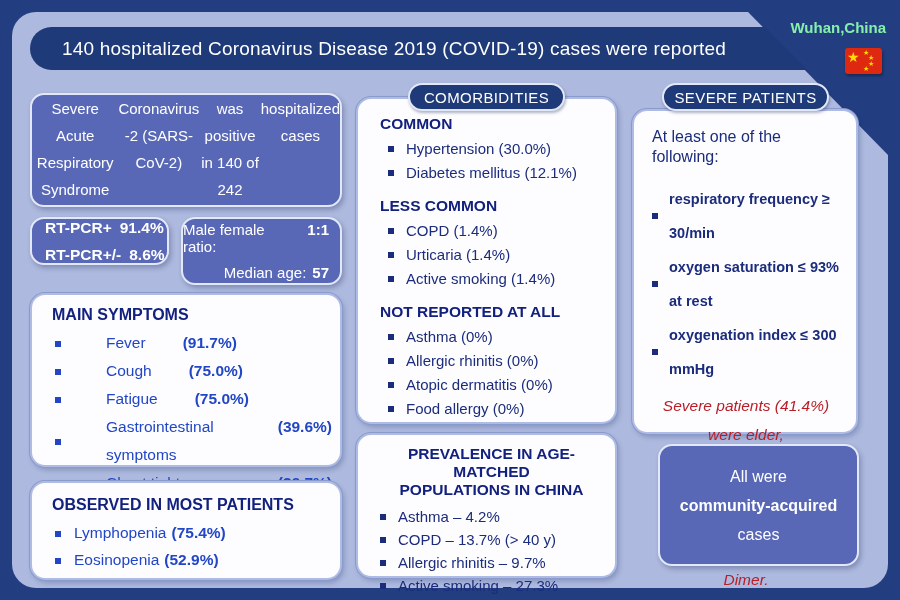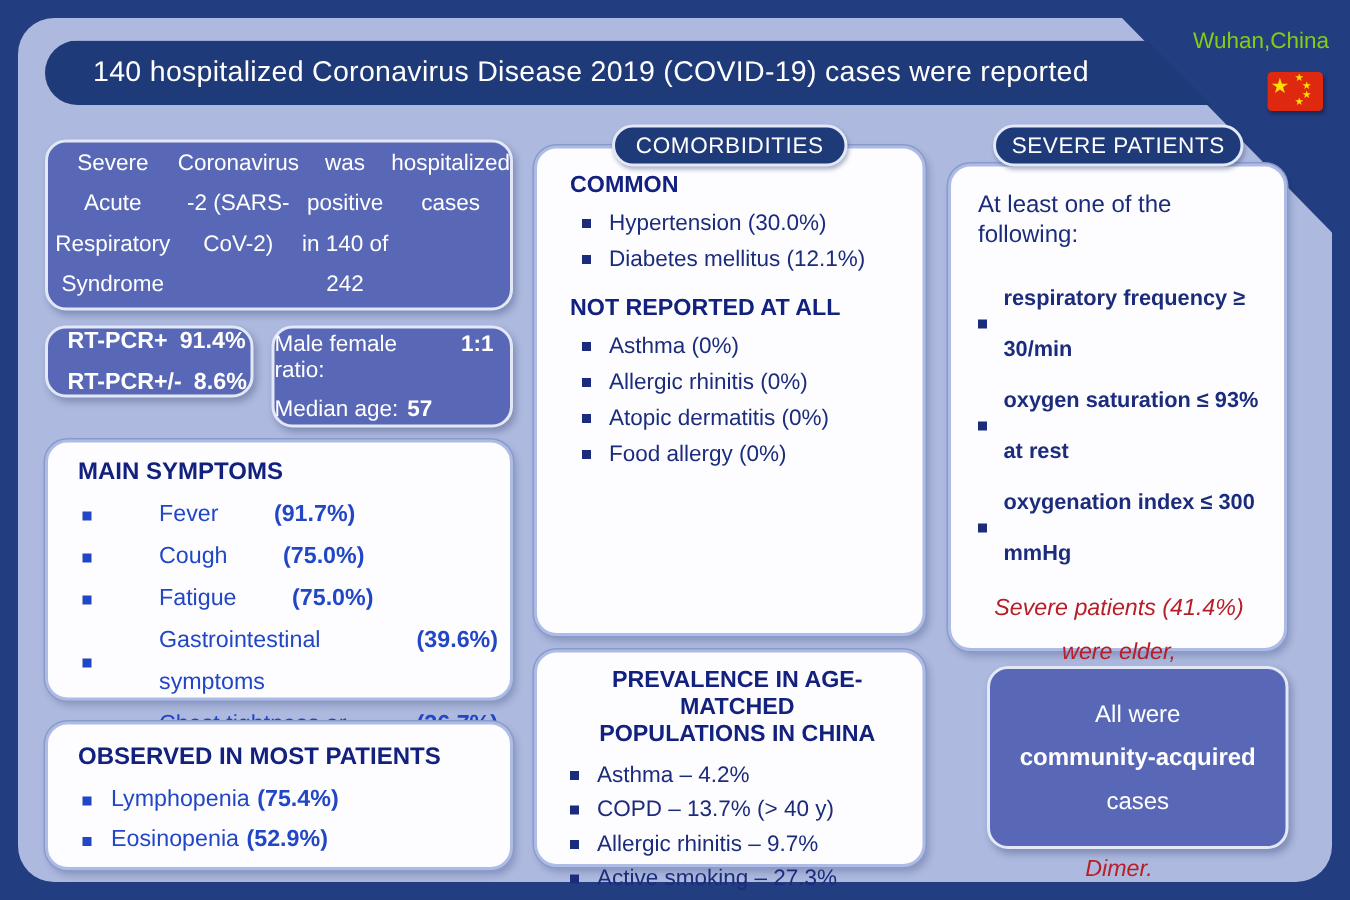--- a/index.html
+++ b/index.html
@@ -11,21 +11,21 @@
   *{box-sizing:border-box; margin:0; padding:0;}
   body{margin:0; background:#333; font-family:"Liberation Sans", sans-serif;}
   .stage{position:relative; width:900px; height:600px; background:var(--bg-navy); overflow:hidden;}
   .panel{position:absolute; inset:0; background:var(--panel);
     clip-path: path("M 36 12 L 748 12 L 888 155 L 888 564 A 24 24 0 0 1 864 588 L 36 588 A 24 24 0 0 1 12 564 L 12 36 A 24 24 0 0 1 36 12 Z");}
   .header-bar{position:absolute; left:30px; top:27px; width:778px; height:43px; background:var(--pill-navy);
     clip-path: path("M 21.5 0 L 735 0 L 778 43 L 21.5 43 A 21.5 21.5 0 0 1 21.5 0 Z");
     display:flex; align-items:center; justify-content:center; padding-right:50px;
     color:#fff; font-size:19px; letter-spacing:.2px;}
   .location{position:absolute; left:770px; top:19px; width:116px; text-align:right;
-    color:#84cc16; font-size:15px; font-weight:normal;}
+    color:#86efac; font-size:15px; font-weight:bold;}
   .flag{position:absolute; left:845px; top:48px; width:37px; height:26px; background:var(--flag-red);
     border-radius:3px; box-shadow:1px 2px 3px rgba(0,0,0,.35); overflow:hidden;}
   .flag span{position:absolute; color:var(--flag-yellow); line-height:1;}
   .star-big{left:2px; top:2px; font-size:14px;}
   .star-s{font-size:7px;}
   .s1{left:18px; top:1px;} .s2{left:23px; top:6px;} .s3{left:23px; top:12px;} .s4{left:18px; top:17px;}
 
   .box{position:absolute; background:var(--box-white); border:2px solid var(--border-light);
     border-radius:15px; box-shadow:0 0 0 1px #8a9bcb, 2px 3px 5px rgba(25,40,90,.25);}
   .pbox{position:absolute; background:var(--box-purple); border:2px solid var(--border-pale);
@@ -33,21 +33,21 @@
   .pill{position:absolute; height:28px; background:var(--pill-navy); border:2px solid var(--border-pale);
     border-radius:16px; color:#fff; display:flex; align-items:center; justify-content:center;
     font-size:15px; letter-spacing:.4px; z-index:5; box-shadow:1px 2px 3px rgba(25,40,90,.35);}
 
   .summary{left:30px; top:93px; width:312px; height:114px; display:flex; 
     justify-content:center; text-align:center; font-size:15px; line-height:27px;}
   .rtbox{left:30px; top:217px; width:139px; height:48px; display:flex; flex-direction:column;
     justify-content:center; gap:9px; padding-left:13px; font-size:15.5px; font-weight:bold;}
   .rtbox .row{display:flex; gap:8px;}
   .demobox{left:181px; top:217px; width:161px; height:68px; display:flex; flex-direction:column;
-    justify-content:center; gap:9px; padding-right:11px; font-size:15px; align-items:flex-start;}
+    justify-content:center; gap:9px; padding-right:11px; font-size:15px; align-items:flex-end;}
   .demobox .row{display:flex; gap:6px;}
   .demobox .val{font-weight:bold;}
 
   .mainbox{left:30px; top:293px; width:312px; height:174px; padding:10px 8px 0 20px;}
   .obsbox{left:30px; top:481px; width:312px; height:99px; padding:12px 8px 0 20px;}
   .h-navy{color:var(--text-head); font-weight:bold; font-size:16px; line-height:20px; margin-bottom:4px;}
   .li{display:flex; align-items:baseline; color:var(--text-royal); font-size:15.5px;}
   .mainbox .li{line-height:28px;gap:32px;} .obsbox .li{line-height:27px;}
   .sq{width:6px; height:6px; background:currentColor; margin:0 13px 0 3px; flex:none; align-self:center; margin-top:2px;}
   .pc{font-weight:bold; margin-left:5px;}
@@ -168,20 +168,35 @@
       <div class="mi">
         <span class="sq"></span>
         <span>Hypertension (30.0%)</span>
       </div>
       <div class="mi">
         <span class="sq"></span>
         <span>Diabetes mellitus (12.1%)</span>
       </div>
     </div>
     <div class="sect">
+      <div class="sect-title">LESS COMMON</div>
+      <div class="mi">
+        <span class="sq"></span>
+        <span>COPD (1.4%)</span>
+      </div>
+      <div class="mi">
+        <span class="sq"></span>
+        <span>Urticaria (1.4%)</span>
+      </div>
+      <div class="mi">
+        <span class="sq"></span>
+        <span>Active smoking (1.4%)</span>
+      </div>
+    </div>
+    <div class="sect">
       <div class="sect-title">NOT REPORTED AT ALL</div>
       <div class="mi">
         <span class="sq"></span>
         <span>Asthma (0%)</span>
       </div>
       <div class="mi">
         <span class="sq"></span>
         <span>Allergic rhinitis (0%)</span>
       </div>
       <div class="mi">

